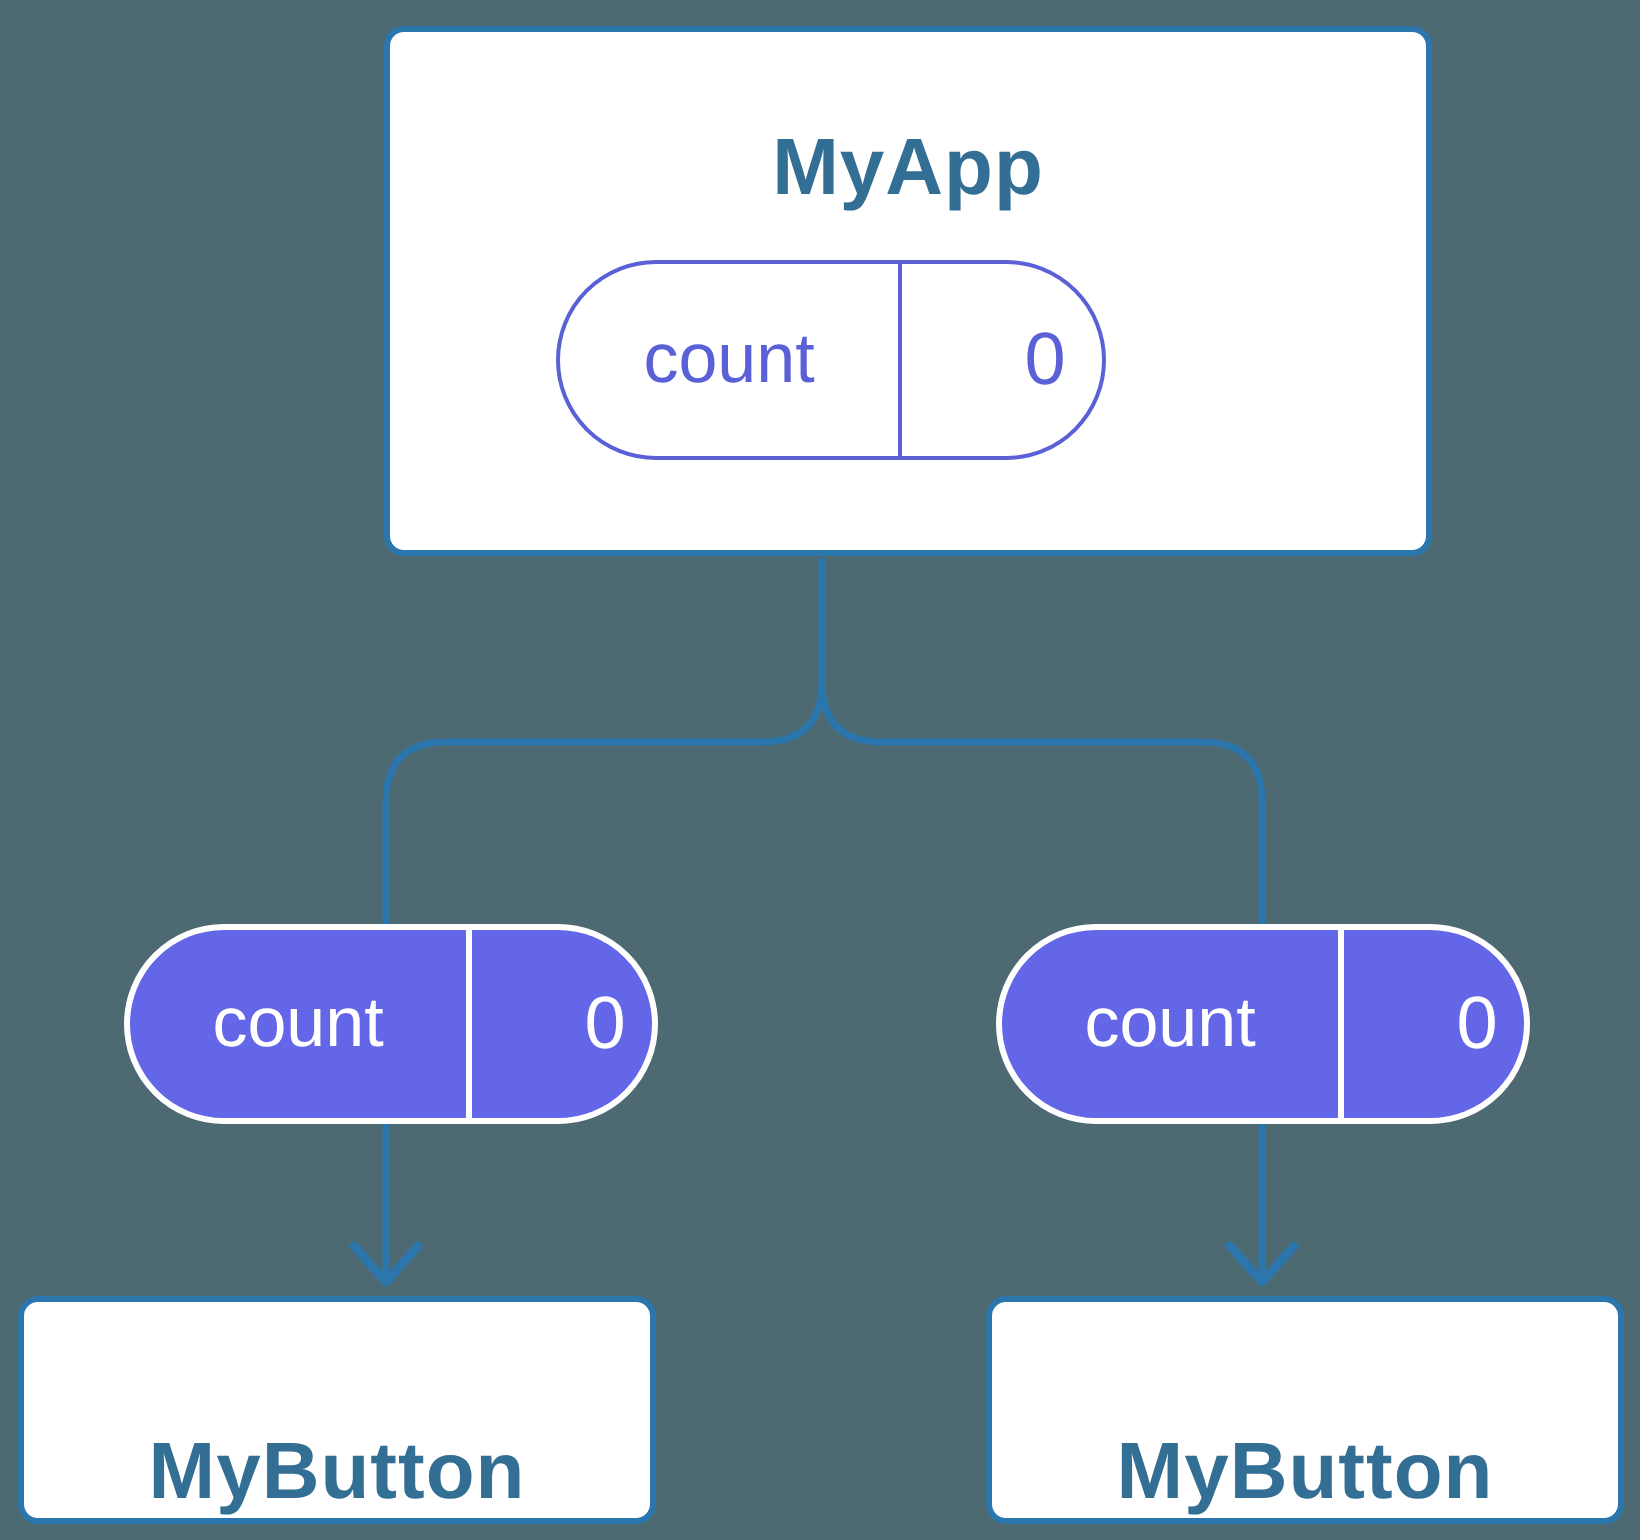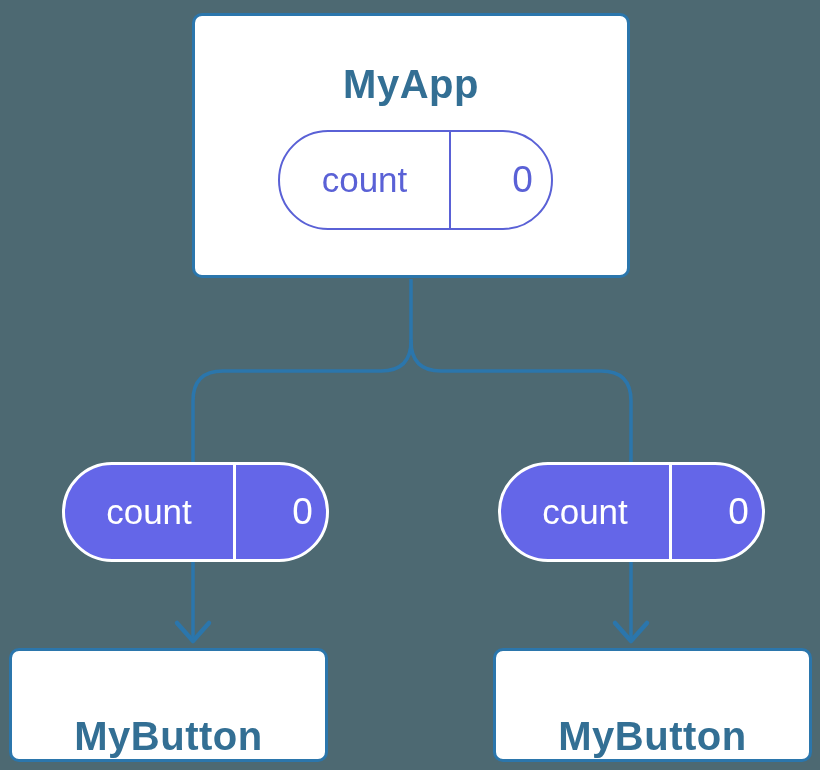--- a/index.html
+++ b/index.html
@@ -20,21 +20,21 @@
   .node {
     position: absolute;
     box-sizing: border-box;
     background: #ffffff;
     border: 3px solid #2B76AC;
     border-radius: 10px;
     z-index: 2;
   }
   .node.root {
     left: 192px; top: 13px;
-    width: 438px; height: 265px;
+    width: 524px; height: 265px;
   }
   .node.leaf {
     display: flex;
     align-items: flex-end;
     justify-content: center;
   }
   .node.leaf.left  { left: 9px;   top: 648px; width: 319px; height: 114px; }
   .node.leaf.right { left: 493px; top: 648px; width: 319px; height: 114px; }
   .node-title {
     color: #336F94;

